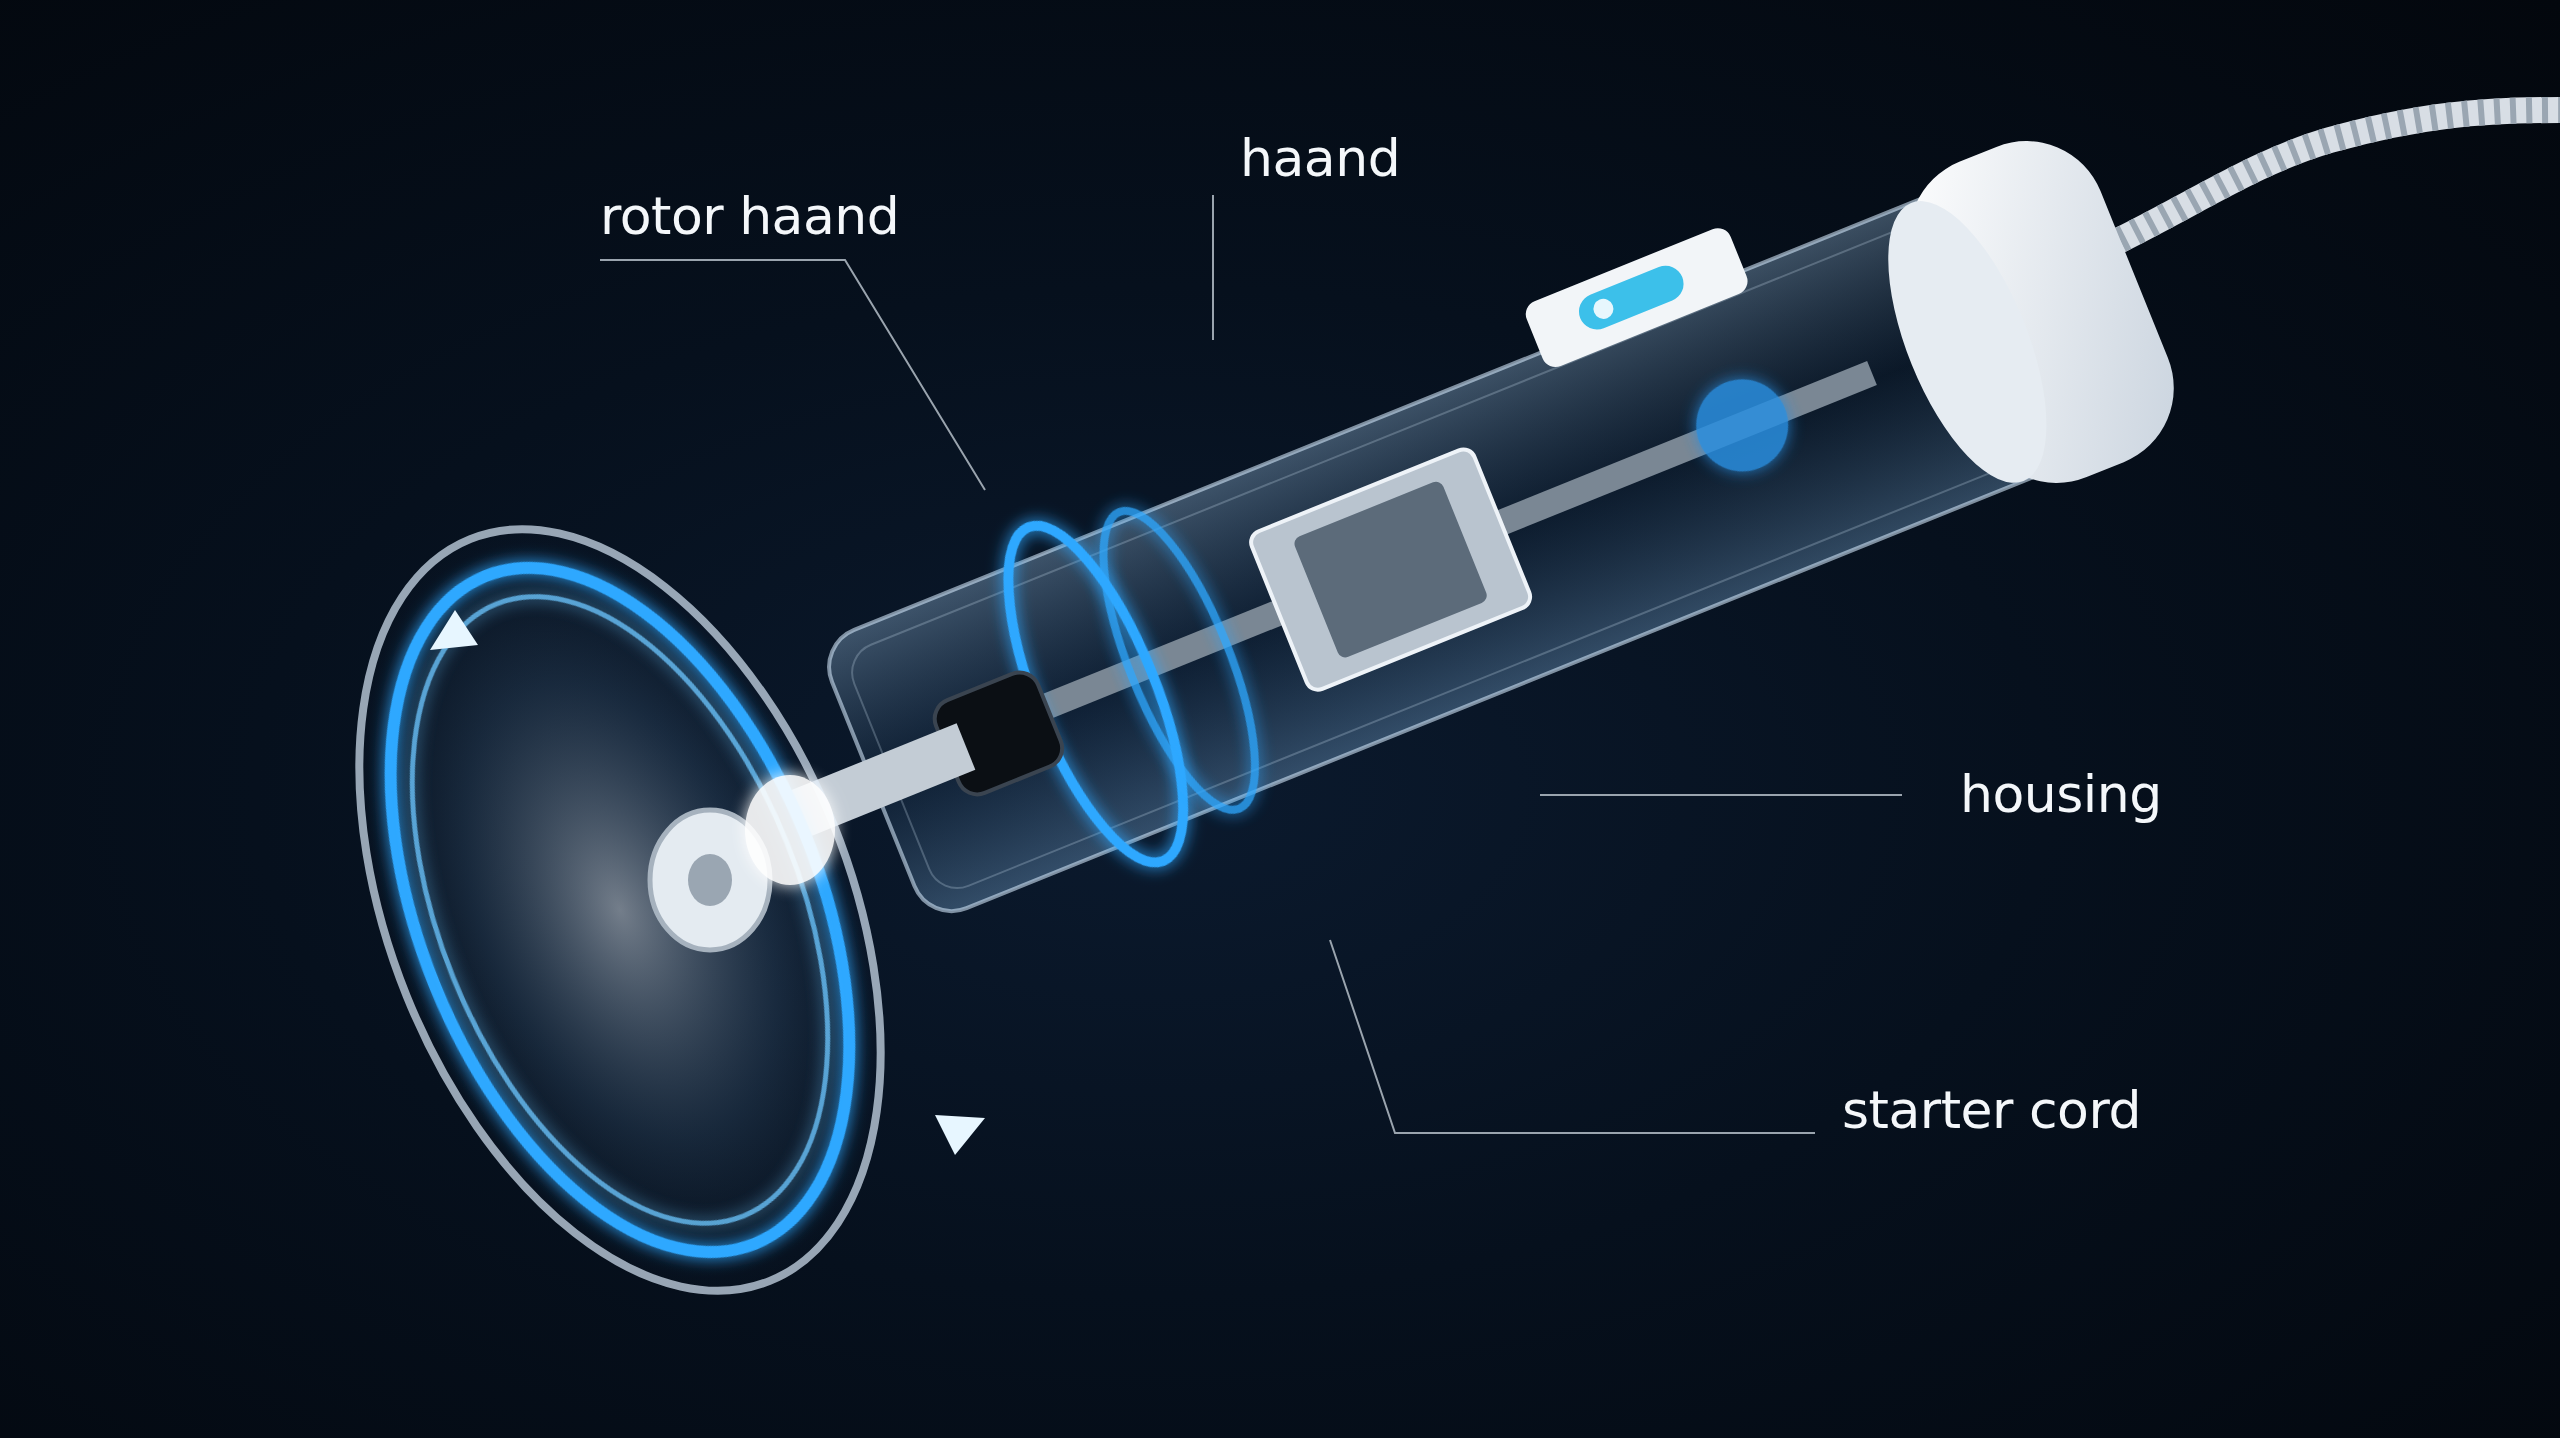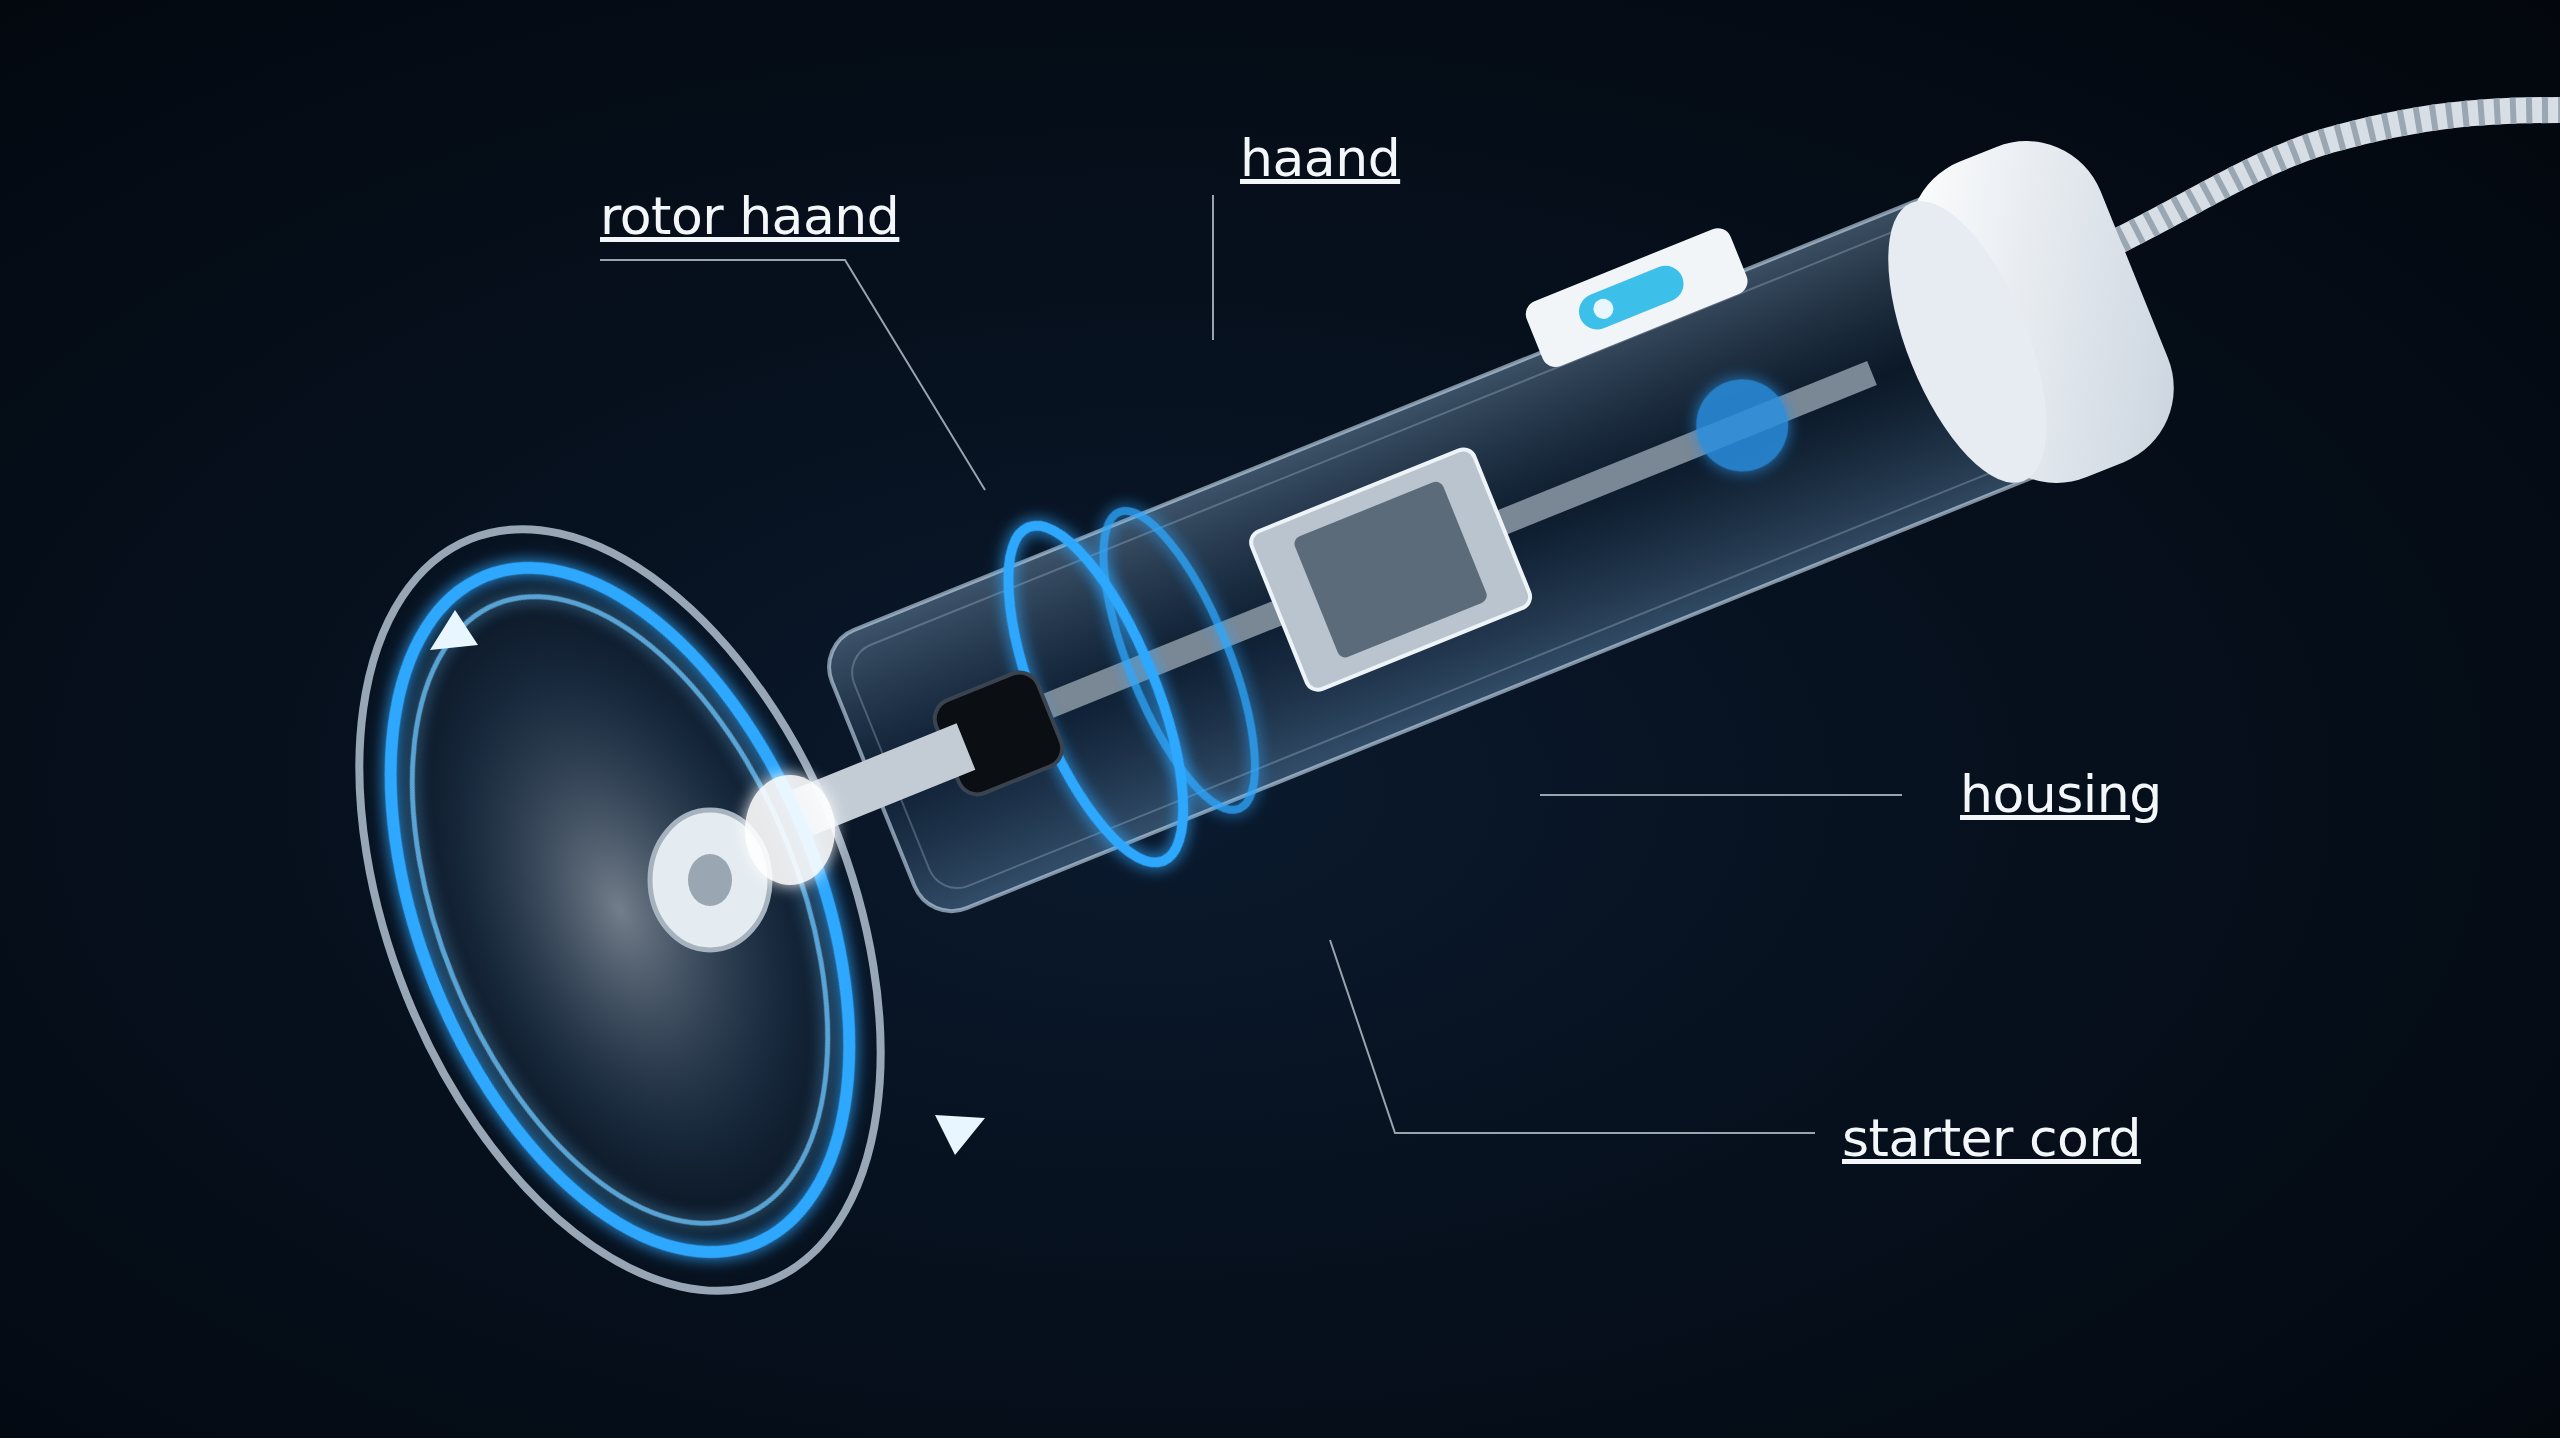--- a/index.html
+++ b/index.html
@@ -1,21 +1,21 @@
 <!DOCTYPE html>
 <html><head>
 <meta charset="utf-8">
 <style>
   html,body{margin:0;padding:0;background:#050b14;}
   body{width:2560px;height:1438px;overflow:hidden;position:relative;
        font-family:"DejaVu Sans","Liberation Sans",sans-serif;}
   .stage{position:absolute;inset:0;
     background:radial-gradient(ellipse at 45% 55%, #0b1a2e 0%, #06101d 45%, #03070d 100%);}
   svg.art{position:absolute;left:0;top:0;width:2560px;height:1438px;}
-  .label{position:absolute;color:#f4f7fa;font-size:52px;letter-spacing:-0.5px;white-space:nowrap;text-decoration:underline;}
+  .label{position:absolute;color:#f4f7fa;font-size:52px;letter-spacing:-0.5px;white-space:nowrap;}
 </style>
 </head>
 <body>
 
 <div class="stage">
   <svg class="art" viewBox="0 0 2560 1438">
     <defs>
       <linearGradient id="tube" x1="0" y1="0" x2="0" y2="1">
         <stop offset="0" stop-color="#9fc6e8" stop-opacity="0.35"></stop>
         <stop offset="0.5" stop-color="#1b3550" stop-opacity="0.25"></stop>
@@ -80,14 +80,14 @@
 
     <polyline points="600,260 845,260 985,490" fill="none" stroke="#9aa4ae" stroke-width="2"></polyline>
     <line x1="1213" y1="195" x2="1213" y2="340" stroke="#9aa4ae" stroke-width="2"></line>
     <line x1="1540" y1="795" x2="1902" y2="795" stroke="#9aa4ae" stroke-width="2"></line>
     <polyline points="1330,940 1395,1133 1815,1133" fill="none" stroke="#9aa4ae" stroke-width="2"></polyline>
   </svg>
 
   <div class="label" style="left:600px;top:186px;">rotor haand</div>
   <div class="label" style="left:1240px;top:128px;">haand</div>
   <div class="label" style="left:1960px;top:764px;text-align:right;">housing</div>
-  <div class="label" style="left:1842px;top:1108px;">starter cord</div>
+  <div class="label" style="left:1842px;top:1080px;">starter cord</div>
 </div>
 
 </body></html>

